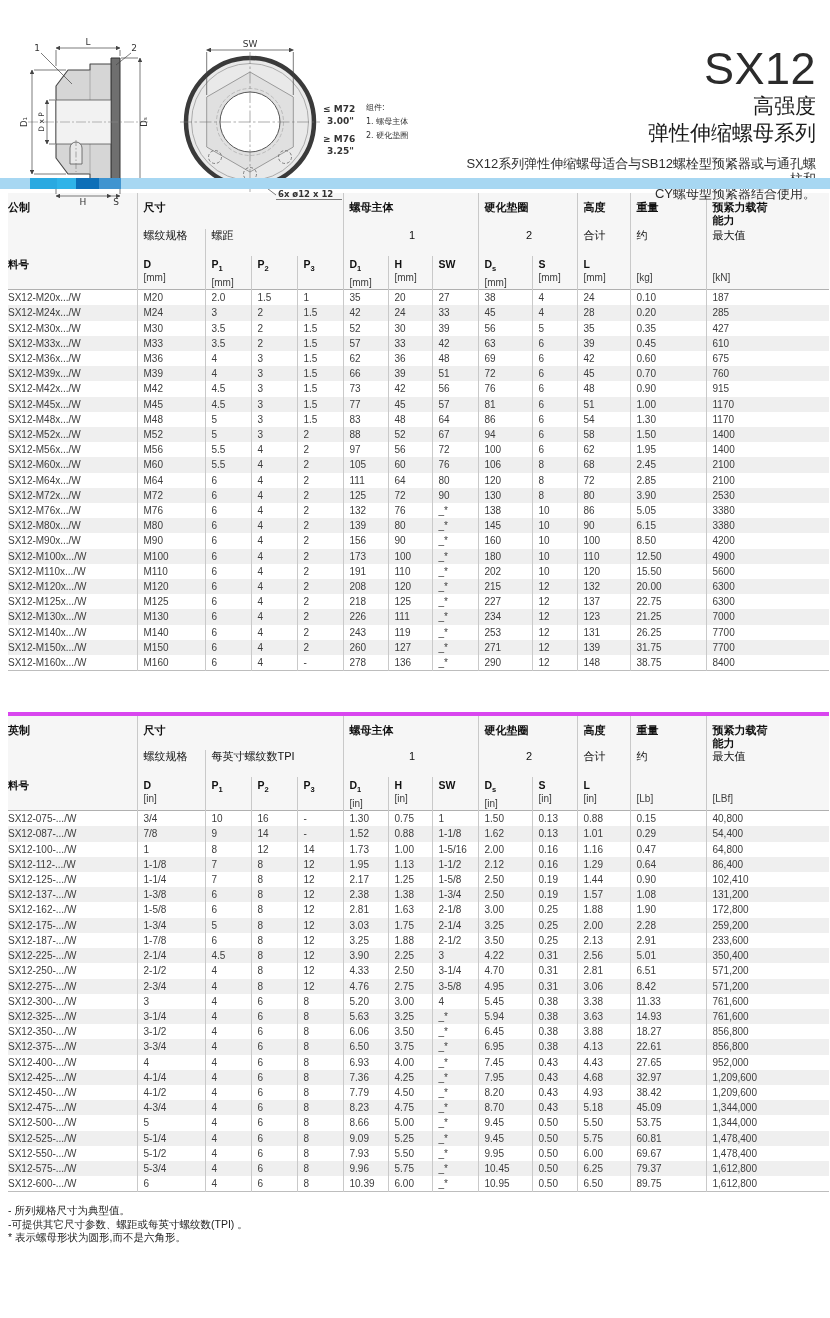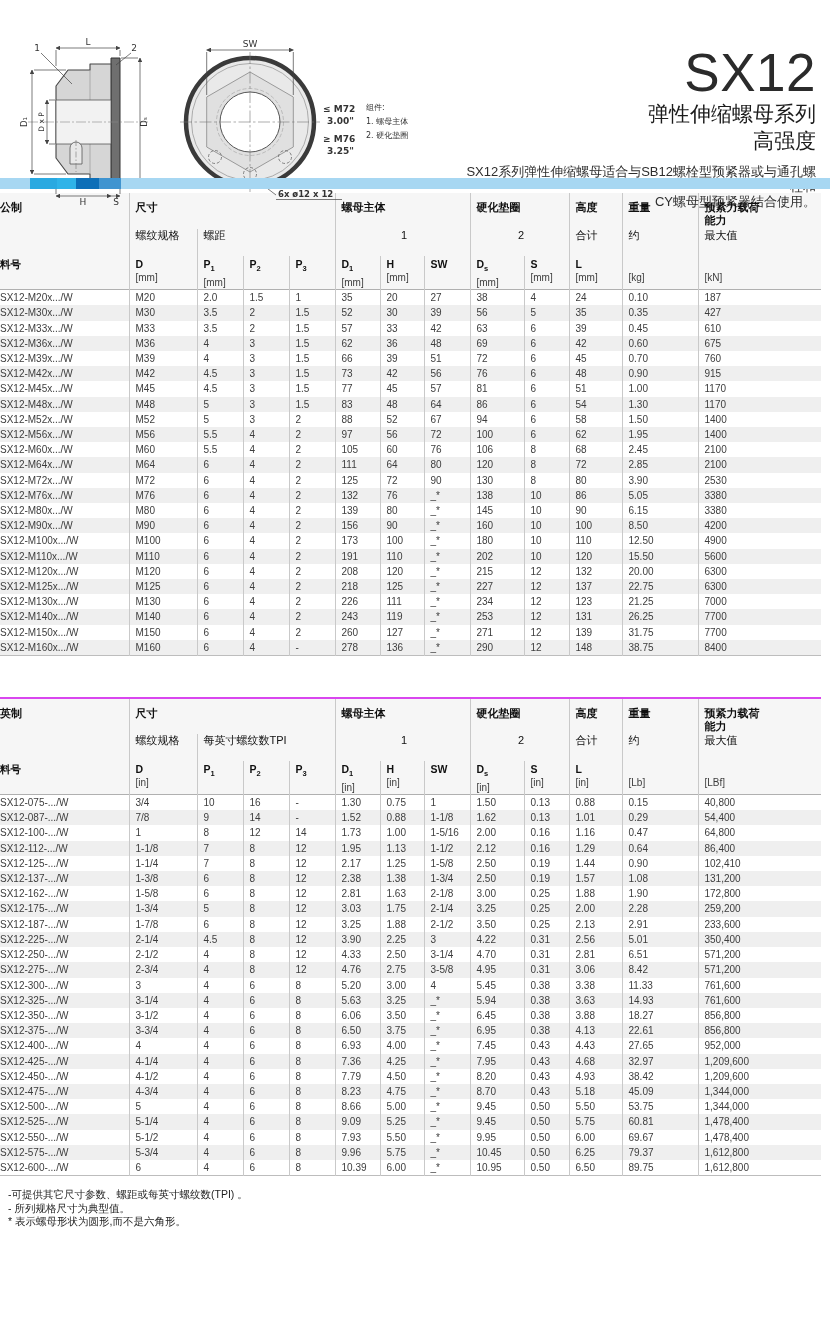--- a/index.html
+++ b/index.html
@@ -1,28 +1,28 @@
 <!DOCTYPE html>
 <html><head>
 <meta charset="utf-8">
 <style>
   html,body{margin:0;padding:0;background:#fff}
   body{width:830px;height:1318px;font-family:"Liberation Sans","DejaVu Sans",sans-serif;color:#222;overflow:hidden}
   .top{display:flex;padding:36px 10px 0 10px;height:178px;box-sizing:border-box}
   .drawing{width:452px;flex:none}
   .titleblock{flex:1;text-align:right;padding:10px 4px 0 0}
-  .model{font-size:53px;line-height:1.02;color:#2b2b2b;letter-spacing:.5px}
+  .model{font-size:45px;line-height:1.02;color:#2b2b2b;letter-spacing:.5px}
   .sub{font-size:21px;line-height:27px;color:#1b1b1b}
   .desc{font-size:13px;line-height:15px;margin-top:10px;color:#2e2e2e}
   .bar{display:flex;height:11px;margin:0 0 4px 0}
   .bar span{display:block;height:100%}
   .bar .grow{flex:1}
-  .tblwrap{}
+  .tblwrap{padding-left:8px}
   table{border-collapse:collapse;table-layout:fixed;width:821px;font-size:10px;color:#3d3d3d;border-bottom:1px solid #bdbdbd}
-  table.imp{border-top:2px solid #d946ef}
+  table.imp{border-top:4px solid #d946ef}
   th,td{border-left:1px solid #c9c9c9;text-align:left;font-weight:normal;padding:0 3px 0 6px;overflow:hidden;white-space:nowrap}
   th:first-child,td:first-child{border-left:none;padding-left:0}
   thead{background:#f6f6f6;border-bottom:1px solid #b0b0b0}
   thead tr.r1 th{font-size:11px;font-weight:bold;color:#101010;vertical-align:top;padding-top:8px;height:36px;box-sizing:border-box;line-height:13px}
   thead tr.r2 th{font-size:11px;font-weight:normal;color:#101010;vertical-align:top;height:27px;box-sizing:border-box;line-height:13px}
   thead tr.r3 th{vertical-align:top;height:33px;box-sizing:border-box;padding-top:1px}
   .sym{display:block;font-size:10.5px;font-weight:bold;color:#101010;min-height:14px;line-height:14px}
   sub{font-size:7.5px}
   .unit{display:block;font-size:10px;font-weight:normal;color:#3d3d3d;line-height:13px}
   .ctr{text-align:center}
@@ -111,22 +111,22 @@
 
       <g fill="#555">
         <text x="356" y="74" font-size="8">组件:</text>
         <text x="356" y="88" font-size="8">1. 螺母主体</text>
         <text x="356" y="102" font-size="8">2. 硬化垫圈</text>
       </g>
     </svg>
   </div>
   <div class="titleblock">
     <div class="model">SX12</div>
+    <div class="sub">高强度</div>
     <div class="sub">弹性伸缩螺母系列</div>
-    <div class="sub">高强度</div>
     <div class="desc">
       <span>SX12系列弹性伸缩螺母适合与SB12螺栓型预紧器或与通孔螺柱和</span><br>
       <span>CY螺母型预紧器结合使用。</span>
     </div>
   </div>
 </div>
 
 <div class="bar">
   <span style="width: 30px; background-color: rgb(167, 215, 242);"></span>
   <span style="width: 27px; background-color: rgb(41, 169, 225);"></span>
@@ -234,20 +234,35 @@
           <td>35</td>
           <td>20</td>
           <td>27</td>
           <td>38</td>
           <td>4</td>
           <td>24</td>
           <td>0.10</td>
           <td>187</td>
         </tr>
         <tr>
+          <td>SX12-M24x.../W</td>
+          <td>M24</td>
+          <td>3</td>
+          <td>2</td>
+          <td>1.5</td>
+          <td>42</td>
+          <td>24</td>
+          <td>33</td>
+          <td>45</td>
+          <td>4</td>
+          <td>28</td>
+          <td>0.20</td>
+          <td>285</td>
+        </tr>
+        <tr>
           <td>SX12-M30x.../W</td>
           <td>M30</td>
           <td>3.5</td>
           <td>2</td>
           <td>1.5</td>
           <td>52</td>
           <td>30</td>
           <td>39</td>
           <td>56</td>
           <td>5</td>
@@ -1050,16 +1065,16 @@
           <td>0.50</td>
           <td>6.50</td>
           <td>89.75</td>
           <td>1,612,800</td>
         </tr>
       </tbody>
   </table>
 </div>
 
 <div class="footnotes">
+  <div>- 所列规格尺寸为典型值。</div>
   <div>-可提供其它尺寸参数、螺距或每英寸螺纹数(TPI) 。</div>
-  <div>- 所列规格尺寸为典型值。</div>
   <div>* 表示螺母形状为圆形,而不是六角形。</div>
 </div>
 
 </body></html>

